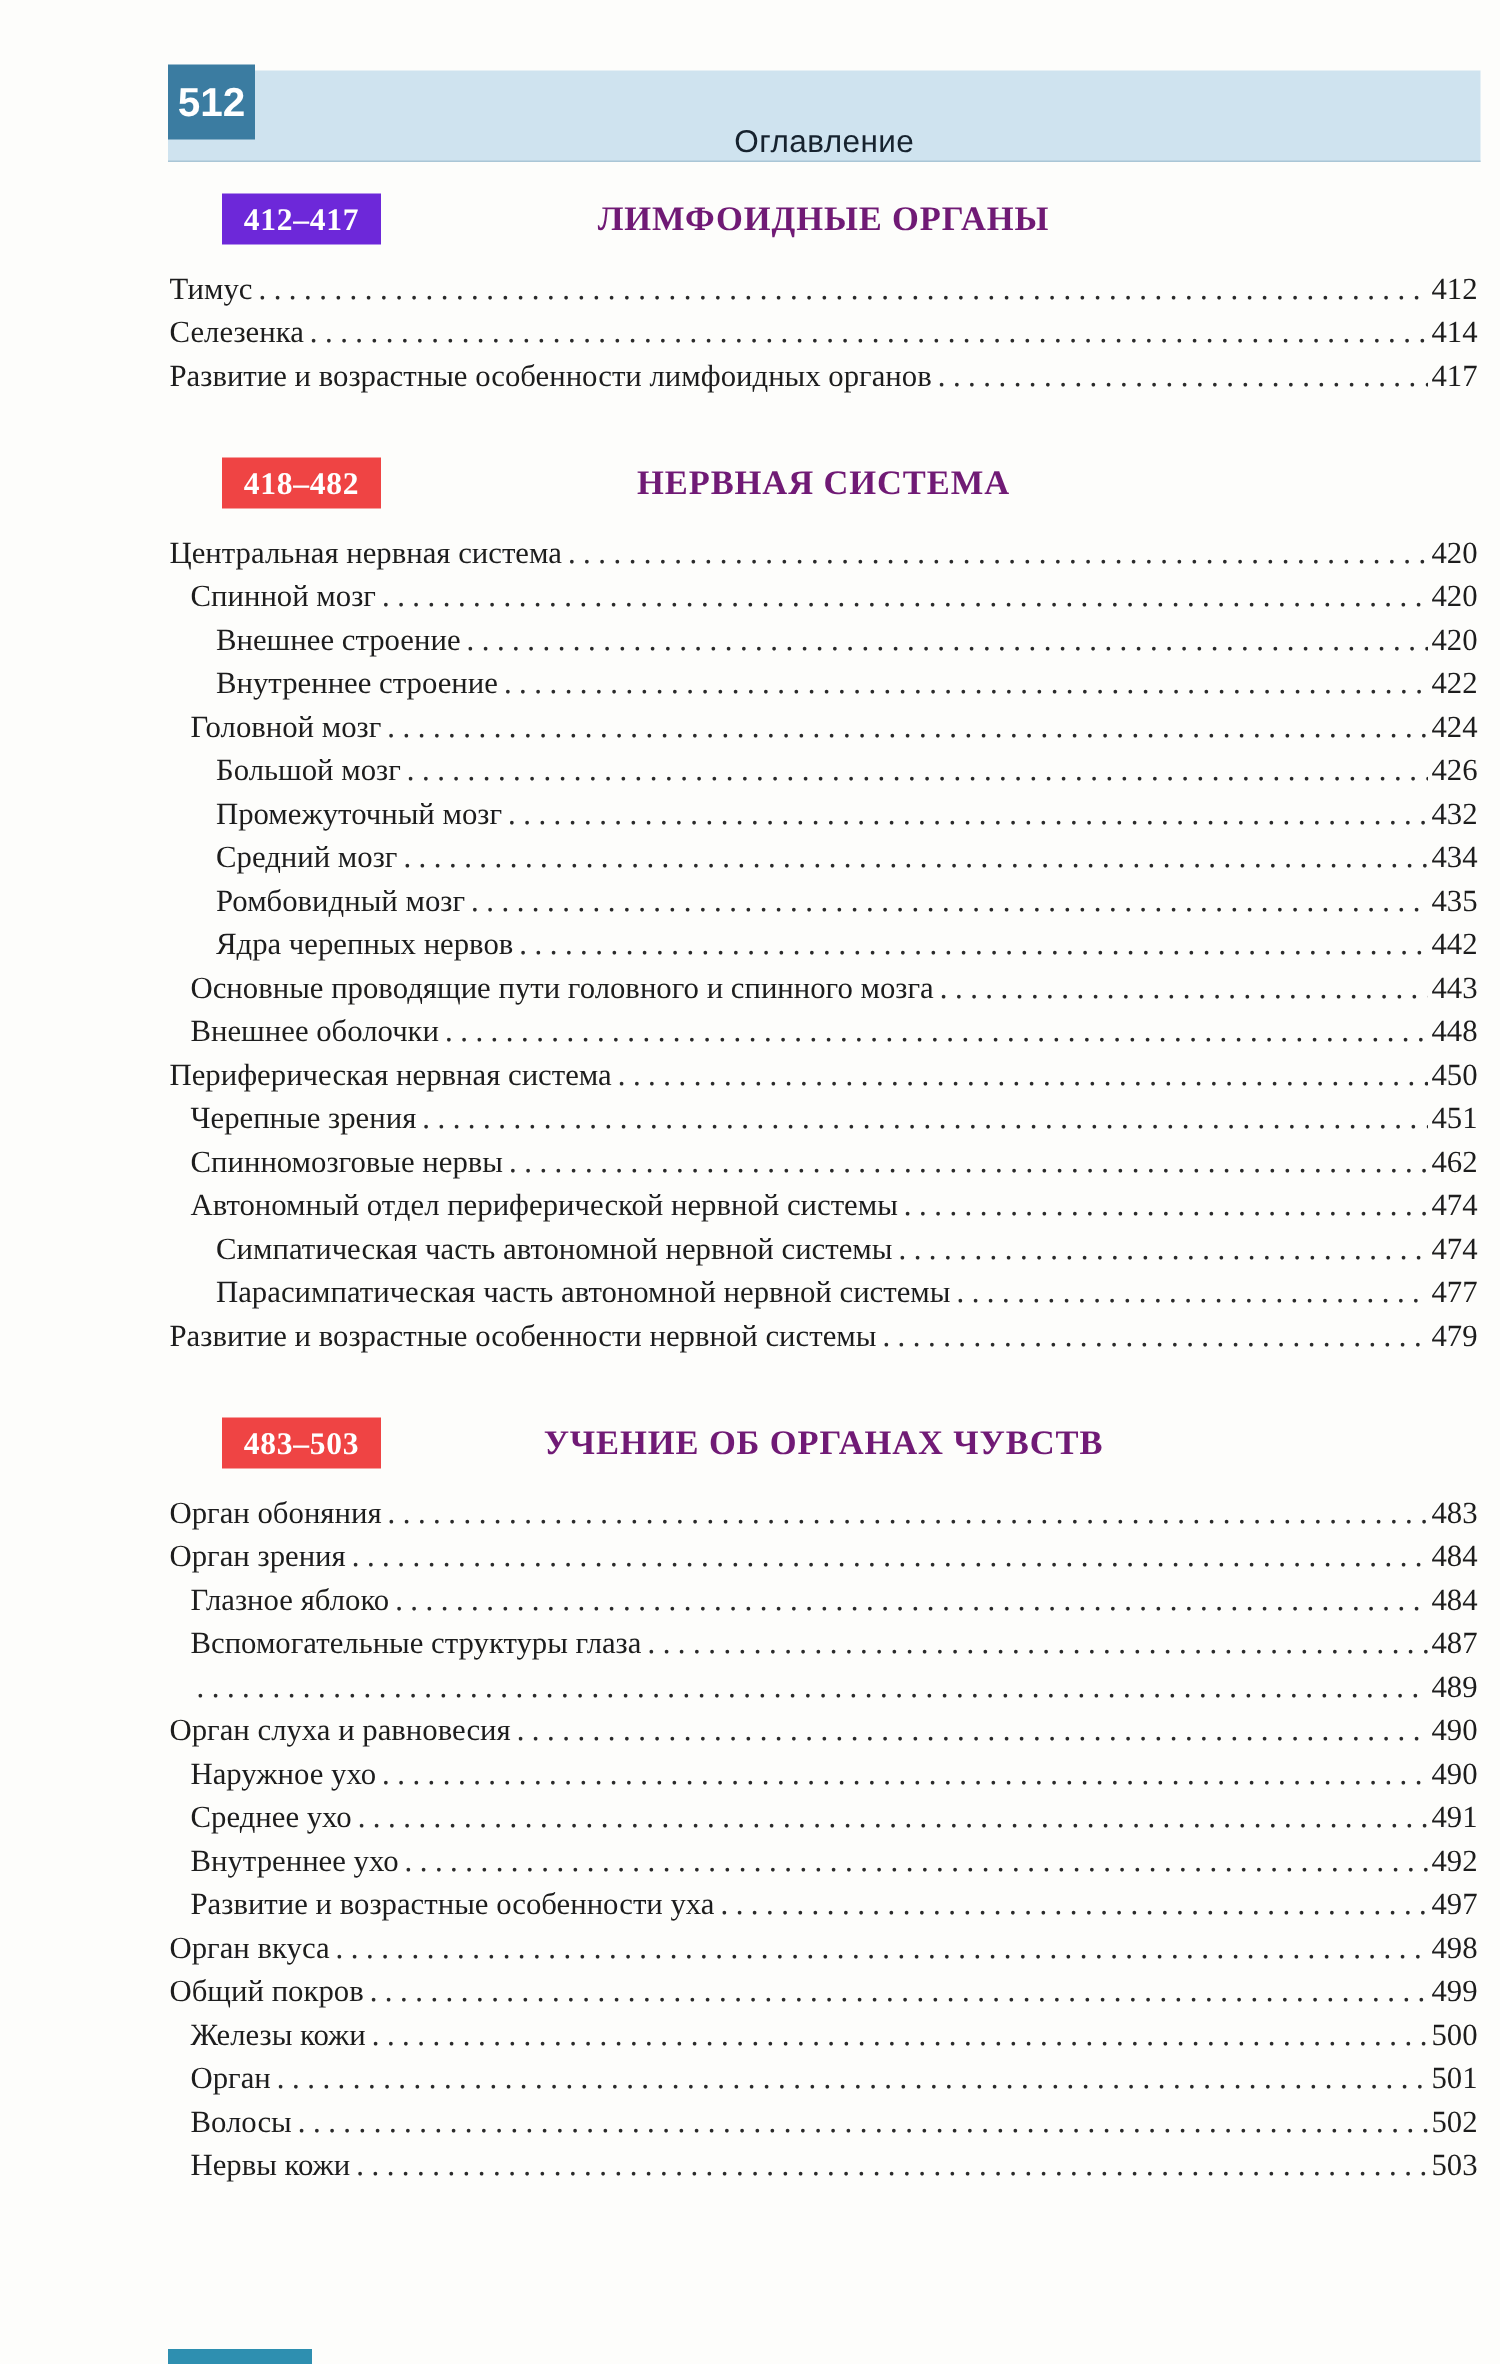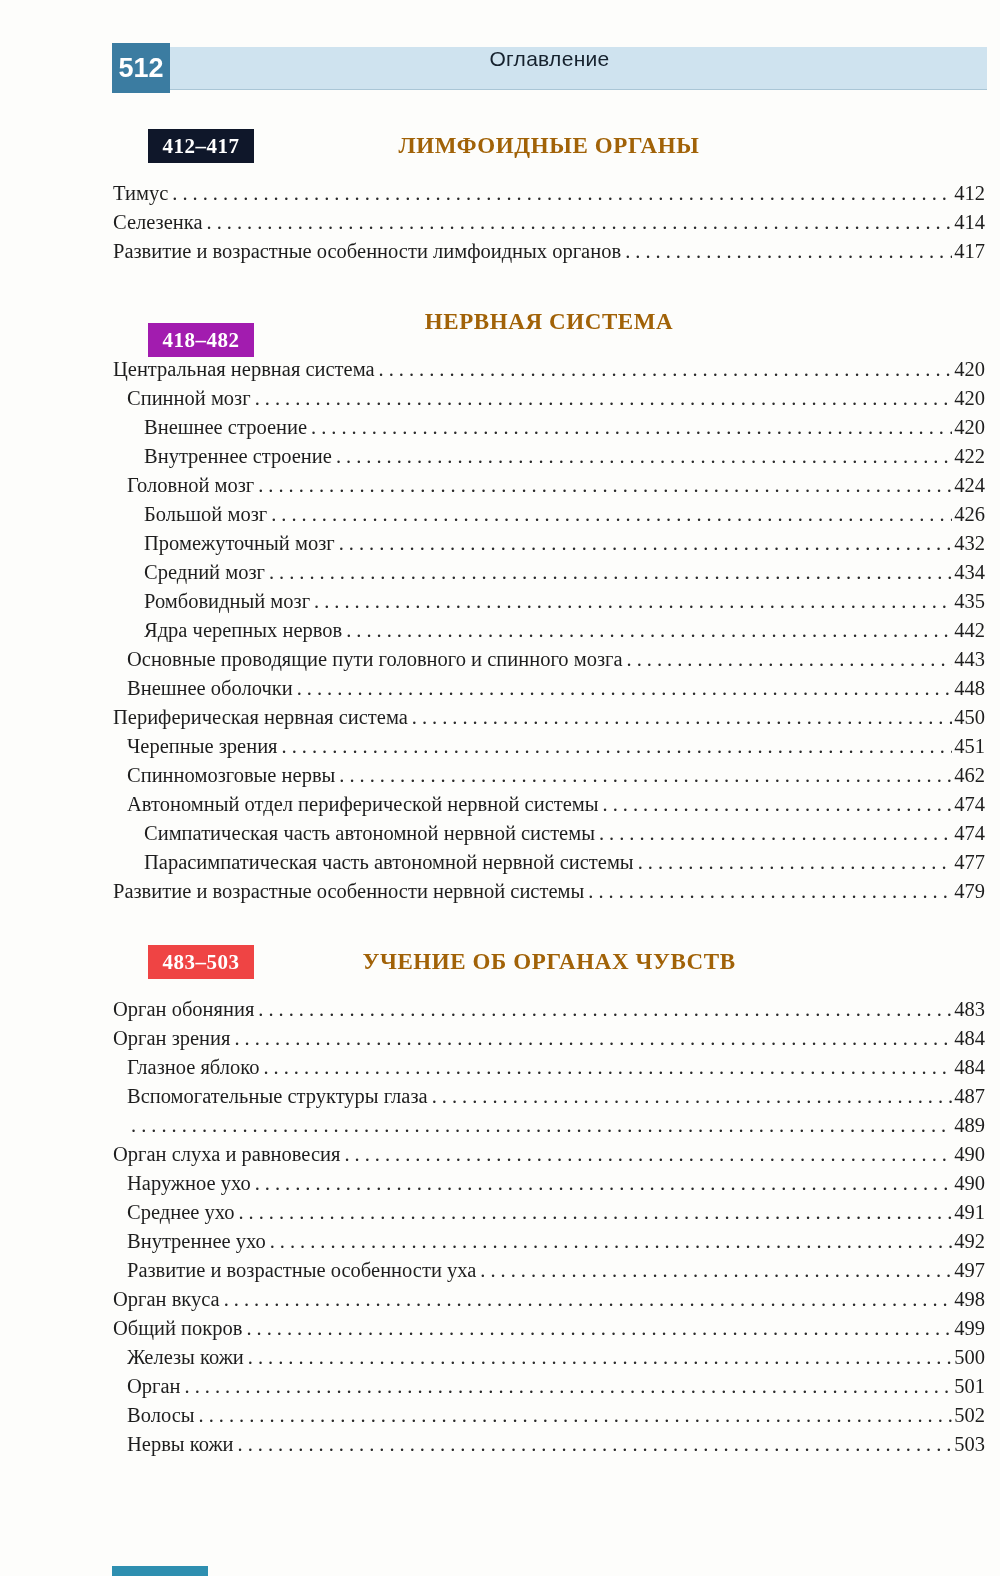--- a/index.html
+++ b/index.html
@@ -11,24 +11,24 @@
     position: relative;
     overflow: hidden;
   }
   .page {
     position: absolute; inset: 0;
     background: #fdfdfb;
   }
   
   .page-header {
     position: absolute;
-    left: 112px; right: 13px; top: 47px; height: 43px;
+    left: 112px; right: 13px; top: 47px; height: 61px;
     background: #cfe3ef;
     border-bottom: 1px solid #aac6d6;
-    display: flex; align-items: flex-start; justify-content: center;
+    display: flex; align-items: flex-end; justify-content: center;
   }
   .page-number-box {
     position: absolute; left: 0; top: -4px;
     width: 58px; height: 50px;
     background: #3b7ca1;
     color: #ffffff;
     display: flex; align-items: center; justify-content: center;
     font-family: "Liberation Sans", "DejaVu Sans", sans-serif;
     font-weight: bold; font-size: 27px;
   }
@@ -53,21 +53,21 @@
     padding: 0 12px;
     color: #ffffff;
     font-weight: bold; font-size: 21px;
     letter-spacing: 0.5px;
   }
   .section-title {
     text-align: center;
     font-size: 23px; font-weight: bold;
     line-height: 36px;
     letter-spacing: 0.6px;
-    color: #a16207;
+    color: #701a75;
   }
   .toc-row {
     display: flex; align-items: baseline;
     font-size: 20.5px; line-height: 29px;
     color: #1d1d1d;
     white-space: nowrap;
   }
   .toc-row.indent-1 { padding-left: 14px; }
   .toc-row.indent-2 { padding-left: 31px; }
   .toc-title { flex: 0 0 auto; }
@@ -94,21 +94,21 @@
   <header class="page-header" style="background: rgb(207, 227, 239);">
     <div class="page-number-box" style="background: rgb(59, 124, 161);">
       <span>512</span>
     </div>
     <div class="header-title">Оглавление</div>
   </header>
 
   <main class="toc" id="toc">
   <section class="toc-section">
     <div class="section-head">
-      <span class="range-badge" style="background: #0f172a;">412–417</span>
+      <span class="range-badge" style="background: #6d28d9;">412–417</span>
       <h2 class="section-title">ЛИМФОИДНЫЕ ОРГАНЫ</h2>
     </div>
     <div class="entries">
   <div class="toc-row indent-0">
     <span class="toc-title">Тимус</span>
     <span class="toc-dots">........................................................................................................................................................................................................</span>
     <span class="toc-page">412</span>
   </div>
 
   <div class="toc-row indent-0">
@@ -120,21 +120,21 @@
   <div class="toc-row indent-0">
     <span class="toc-title">Развитие и возрастные особенности лимфоидных органов</span>
     <span class="toc-dots">........................................................................................................................................................................................................</span>
     <span class="toc-page">417</span>
   </div>
 </div>
   </section>
 
   <section class="toc-section">
     <div class="section-head">
-      <span class="range-badge" style="background: #a21caf; margin-top: 18px;">418–482</span>
+      <span class="range-badge" style="background: #ef4444;">418–482</span>
       <h2 class="section-title">НЕРВНАЯ СИСТЕМА</h2>
     </div>
     <div class="entries">
   <div class="toc-row indent-0">
     <span class="toc-title">Центральная нервная система</span>
     <span class="toc-dots">........................................................................................................................................................................................................</span>
     <span class="toc-page">420</span>
   </div>
 
   <div class="toc-row indent-1">

